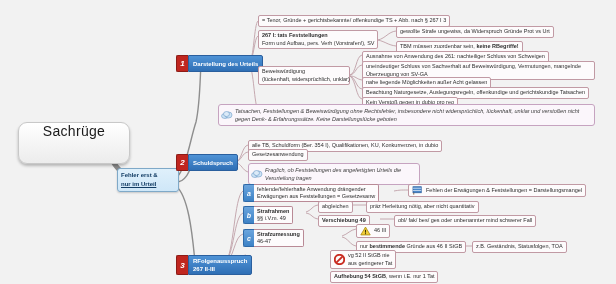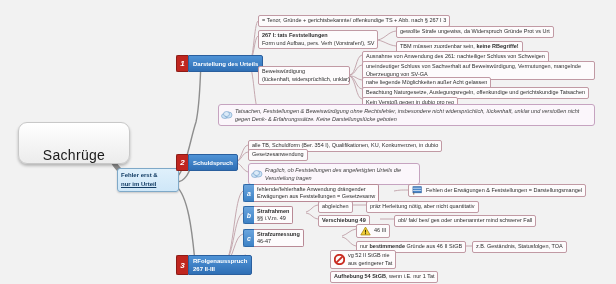--- a/index.html
+++ b/index.html
@@ -14,21 +14,21 @@
   svg.links{position:absolute;left:0;top:0;width:616px;height:284px;pointer-events:none;}
 
   .node{position:absolute;box-sizing:border-box;}
 
   
   .central{
     left:18px;top:122px;width:112px;height:42px;
     background:linear-gradient(#ffffff,#ececec);
     border:1px solid #c8c8c8;border-radius:9px;
     box-shadow:0 2px 3px rgba(0,0,0,.25);
-    display:flex;align-items:flex-end;justify-content:center;
+    display:flex;align-items:flex-start;justify-content:center;
   }
   .central span{font-size:14px;color:#1a1a1a;letter-spacing:.3px;}
 
   
   .subcentral{
     left:117px;top:168px;width:62px;height:24px;
     background:linear-gradient(#dff0fb,#cfe7f8);
     border:1px solid #7fa9c8;border-radius:3px;
     padding:2px 3px;
     box-shadow:0 1px 2px rgba(0,0,0,.18);

